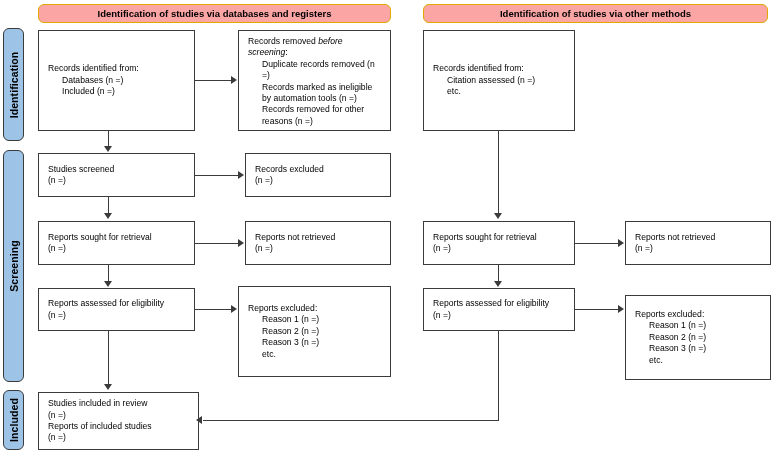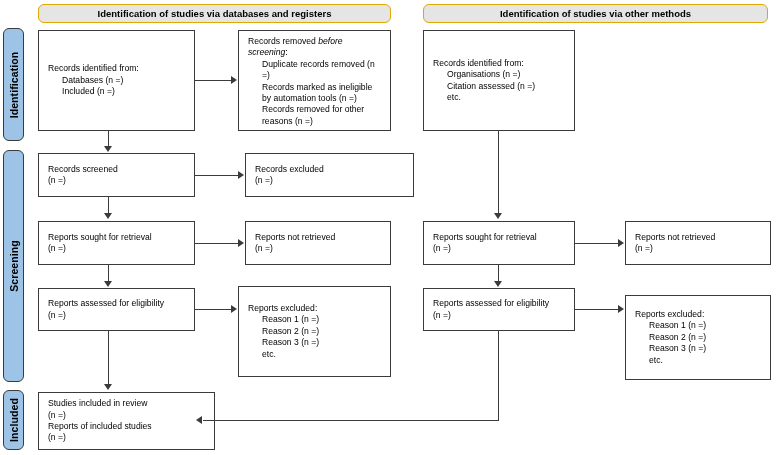--- a/index.html
+++ b/index.html
@@ -33,21 +33,21 @@
     white-space: nowrap;
     font-size: 10.5px;
     font-weight: bold;
     color: #000000;
     letter-spacing: 0.1px;
   }
 
   
   .section-header {
     position: absolute;
-    background: #e5e5e5;
+    background: #fca5a5;
     border: 1px solid #E0A800;
     border-radius: 6px;
     box-sizing: border-box;
     display: flex;
     align-items: center;
     justify-content: center;
     font-size: 9.5px;
     font-weight: bold;
     color: #000000;
     text-align: center;
@@ -148,25 +148,25 @@
     <div class="line indent">Records removed for other reasons (n =)</div>
   </div>
 
   <div class="conn h" style="left:195px; top:80px; width:37px;"></div>
   <div class="arrow right" style="left:231px; top:76px;"></div>
 
   <div class="conn v" style="left:108px; top:131px; height:16px;"></div>
   <div class="arrow down" style="left:104px; top:146px;"></div>
 
   <div class="node" style="left:38px; top:153px; width:157px; height:44px;">
-    <div class="line">Records screened</div>
-    <div class="line">(n =)</div>
-  </div>
-
-  <div class="node" style="left:245px; top:153px; width:169px; height:44px;">
+    <div class="line">Studies screened</div>
+    <div class="line">(n =)</div>
+  </div>
+
+  <div class="node" style="left:245px; top:153px; width:146px; height:44px;">
     <div class="line">Records excluded</div>
     <div class="line">(n =)</div>
   </div>
 
   <div class="conn h" style="left:195px; top:175px; width:44px;"></div>
   <div class="arrow right" style="left:238px; top:171px;"></div>
 
   <div class="conn v" style="left:108px; top:197px; height:17px;"></div>
   <div class="arrow down" style="left:104px; top:213px;"></div>
 
@@ -198,30 +198,29 @@
     <div class="line indent">Reason 3 (n =)</div>
     <div class="line indent">etc.</div>
   </div>
 
   <div class="conn h" style="left:195px; top:309px; width:37px;"></div>
   <div class="arrow right" style="left:231px; top:305px;"></div>
 
   <div class="conn v" style="left:108px; top:331px; height:53px;"></div>
   <div class="arrow down" style="left:104px; top:384px;"></div>
 
-  <div class="node" style="left:38px; top:392px; width:177px; height:58px;justify-content:center;">
+  <div class="node" style="left:38px; top:392px; width:161px; height:58px;justify-content:center;">
     <div class="line">Studies included in review</div>
     <div class="line">(n =)</div>
     <div class="line">Reports of included studies</div>
     <div class="line">(n =)</div>
   </div>
 
   <div class="node" style="left:423px; top:30px; width:152px; height:101px;">
     <div class="line">Records identified from:</div>
-    <div class="line indent">Organisations (n =)</div>
     <div class="line indent">Citation assessed (n =)</div>
     <div class="line indent">etc.</div>
   </div>
 
   <div class="conn v" style="left:498px; top:131px; height:82px;"></div>
   <div class="arrow down" style="left:494px; top:213px;"></div>
 
   <div class="node" style="left:423px; top:221px; width:152px; height:44px;">
     <div class="line">Reports sought for retrieval</div>
     <div class="line">(n =)</div>

